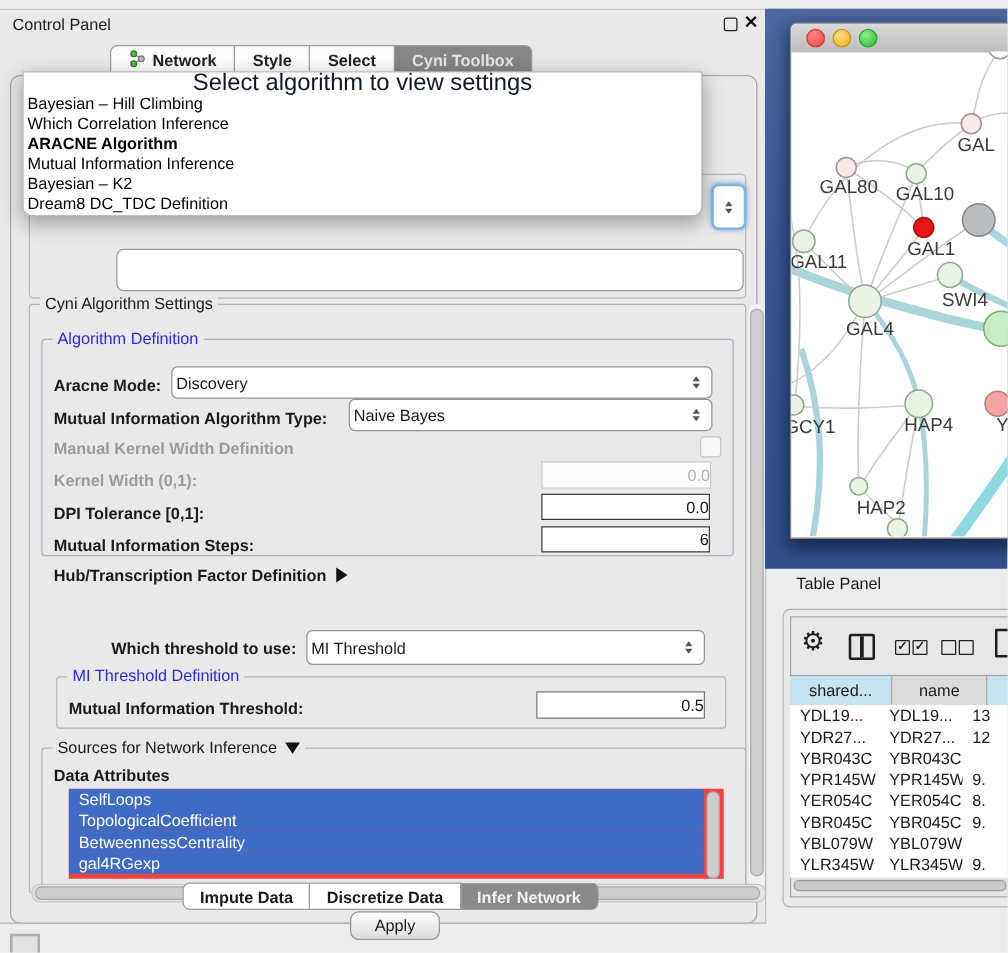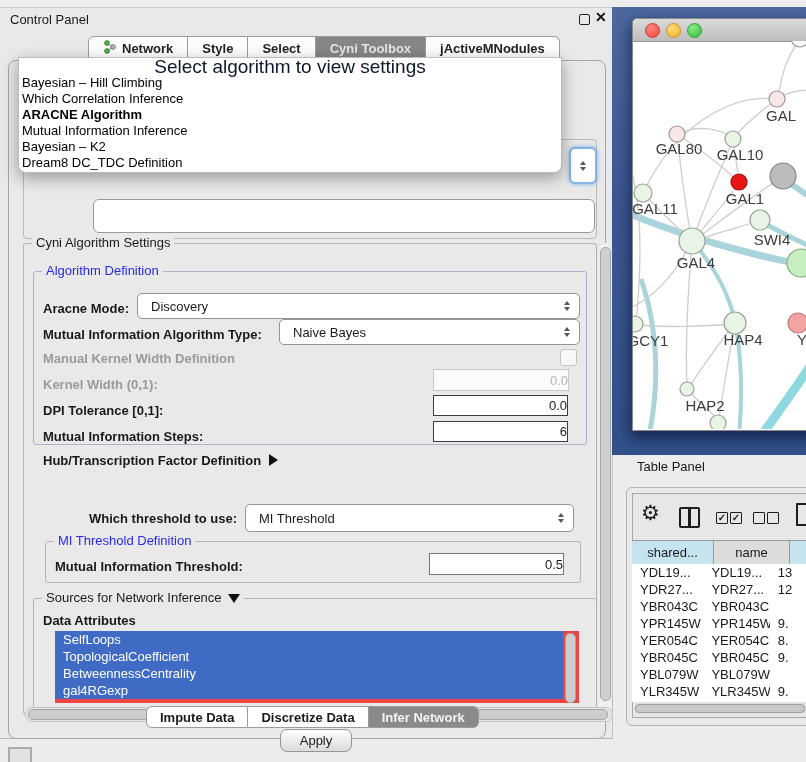--- a/index.html
+++ b/index.html
@@ -34,21 +34,21 @@
   .ghost-combo{left:84px;top:138px;width:500px;height:32px;background:#fff;
                border:1px solid #9a9a9a;border-radius:6px;}
   .focus-combo{left:560px;top:86px;width:24px;height:33px;background:#fff;
                border:2px solid #85b2e4;border-radius:6px;box-shadow:0 0 4px #7aaade;}
 
   fieldset{position:absolute;border:1px solid #b5b5b5;border-radius:3px;margin:0;padding:0;}
   .legend{position:absolute;top:-9px;left:8px;background:#e9e9e9;padding:0 4px;font-size:13px;white-space:nowrap;}
   .lbl{position:absolute;font-weight:bold;font-size:13px;white-space:nowrap;}
   .lbl.dis{color:#9a9a9a;}
   .combo{position:absolute;background:#fff;border:1px solid #949494;border-radius:5px;
-         display:flex;align-items:center;padding-left:13px;font-size:13px;}
+         display:flex;align-items:center;padding-left:3px;font-size:13px;}
   .spin{position:absolute;right:9px;top:50%;transform:translateY(-50%);display:flex;flex-direction:column;gap:2px;}
   .spin i{display:block;width:0;height:0;border-left:3.5px solid transparent;border-right:3.5px solid transparent;}
   .spin .up{border-bottom:4px solid #555;}
   .spin .dn{border-top:4px solid #555;}
   .inp{position:absolute;background:#fff;border:1.5px solid #3c3c3c;display:flex;
        align-items:center;justify-content:flex-end;padding-right:0;font-size:13px;}
   .inp.dis{background:#fbfbfb;border:1px solid #c9c9c9;color:#b5b5b5;}
   .chk{left:551px;top:288px;width:15px;height:15px;border:1px solid #c4c4c4;border-radius:3px;background:#f7f7f7;}
   .tri-r{display:inline-block;width:0;height:0;border-top:6px solid transparent;border-bottom:6px solid transparent;
          border-left:9px solid #111;margin-left:8px;vertical-align:-1px;}
@@ -140,23 +140,20 @@
           <span>Network</span>
         </div>
         <div class="tab">
           <span>Style</span>
         </div>
         <div class="tab">
           <span>Select</span>
         </div>
         <div class="tab sel">
           <span>Cyni Toolbox</span>
-        </div>
-        <div class="tab">
-          <span>jActiveMNodules</span>
         </div>
       </div>
 
     <div class="abs content">
       <div class="abs ghost-group"></div>
       <div class="abs ghost-combo"></div>
       <div class="abs focus-combo">
         <span class="spin">
             <i class="up"></i>
             <i class="dn"></i>

